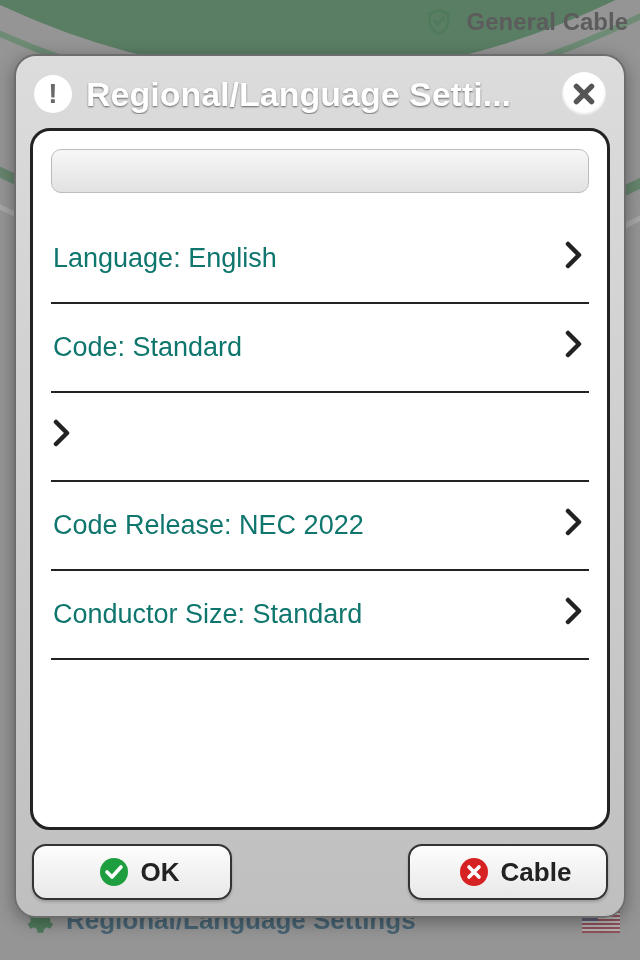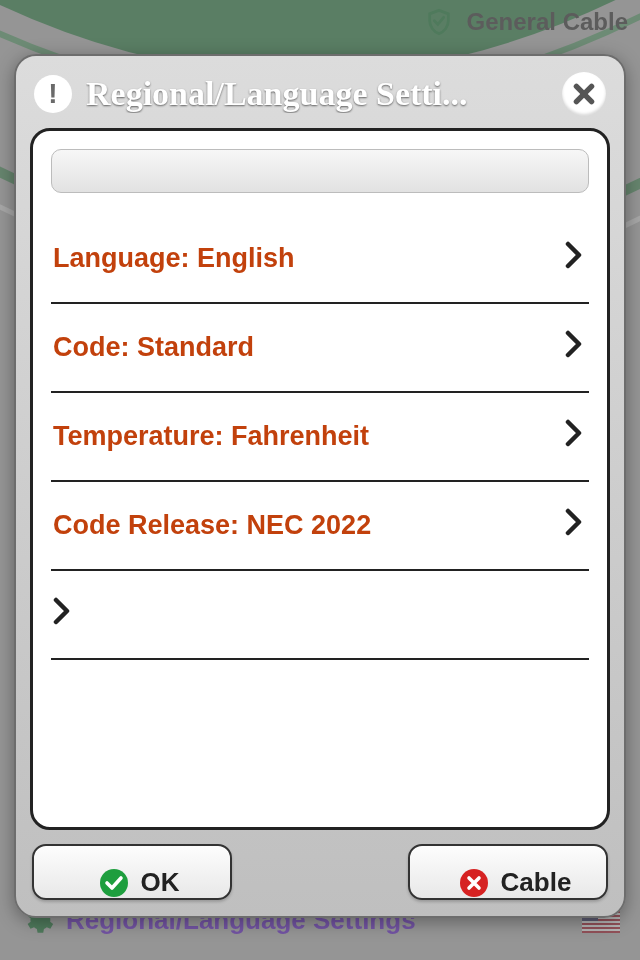--- a/index.html
+++ b/index.html
@@ -21,21 +21,21 @@
     z-index: 1;
   }
   .brand-text { font-weight: bold; font-size: 24px; color: #3a3a3a; }
 
   
   .bottom-bar {
     position: absolute;
     bottom: 10px; left: 20px; right: 20px;
     height: 60px;
     display: flex; align-items: center;
-    font-size: 26px; font-weight: bold; color: #6d28d9;
+    font-size: 26px; font-weight: bold; color: #0c4a6e;
     gap: 12px;
     z-index: 1;
   }
   .gear-icon { color: #1e7c3a; }
   .flag { margin-left: auto; width: 38px; height: 26px; }
 
   
   .overlay {
     position: absolute;
     inset: 0;
@@ -65,21 +65,21 @@
   }
   .alert-icon {
     width: 38px; height: 38px; border-radius: 50%;
     background: #fff; display: flex; align-items: center; justify-content: center;
     font-weight: bold; color: #6a6a6a; font-size: 28px;
     flex-shrink: 0;
   }
   .modal-title {
     flex: 1; color: #fff; font-size: 34px; font-weight: 600;
     text-shadow: 0 1px 2px rgba(0,0,0,0.55);
-    white-space: nowrap; overflow: hidden; text-overflow: ellipsis; font-family: Liberation Serif, serif;
+    white-space: nowrap; overflow: hidden; text-overflow: ellipsis;
   }
   .close-btn {
     width: 44px; height: 44px; border-radius: 50%;
     background: #fff; display: flex; align-items: center; justify-content: center;
     cursor: pointer; flex-shrink: 0;
     box-shadow: inset 0 -2px 3px rgba(0,0,0,0.15);
   }
 
   .modal-body {
     flex: 1;
@@ -95,38 +95,38 @@
     background: linear-gradient(#f7f7f7, #e2e2e2);
     border: 1px solid #bcbcbc;
     border-radius: 10px;
     margin-bottom: 22px;
   }
 
   .row {
     display: flex; align-items: center; justify-content: space-between;
     padding: 26px 6px 26px 2px;
     border-bottom: 2px solid #222;
-    font-size: 27px; font-weight: 700; color: #c2410c;
+    font-size: 27px; font-weight: 400; color: #0f766e;
     cursor: pointer;
   }
   .row:first-of-type { border-top: none; }
   .chevron { font-size: 30px; font-weight: bold; color: #222; }
 
   .modal-footer {
     display: flex; justify-content: space-between; gap: 18px;
     padding: 14px 2px 2px 2px;
   }
   .btn {
     flex: 0 0 auto;
     min-width: 200px;
     height: 56px;
     background: linear-gradient(#fdfdfd, #e8e8e8);
     border: 2px solid #333;
     border-radius: 14px;
-    display: flex; align-items: flex-end; justify-content: center; gap: 12px;
+    display: flex; align-items: center; justify-content: center; gap: 12px;
     font-size: 26px; font-weight: 600; color: #222;
     cursor: pointer;
     box-shadow: 0 2px 3px rgba(0,0,0,0.2);
     padding-left: 14px;
   }
   .btn-icon { width: 30px; height: 30px; }
 </style>
 </head>
 <body>
 
@@ -194,38 +194,38 @@
     <div class="row">
       <span>Code: Standard</span>
       <span class="chevron">
         <svg width="18" height="28" viewBox="0 0 18 28">
             <path d="M3 3 L14 14 L3 25" fill="none" stroke="#222" stroke-width="4.5" stroke-linecap="round" stroke-linejoin="round"></path>
           </svg>
       </span>
     </div>
 
     <div class="row">
-      <span>Temperature: Fahrenheit</span>
       <span class="chevron">
         <svg width="18" height="28" viewBox="0 0 18 28">
             <path d="M3 3 L14 14 L3 25" fill="none" stroke="#222" stroke-width="4.5" stroke-linecap="round" stroke-linejoin="round"></path>
           </svg>
       </span>
     </div>
 
     <div class="row">
       <span>Code Release: NEC 2022</span>
       <span class="chevron">
         <svg width="18" height="28" viewBox="0 0 18 28">
             <path d="M3 3 L14 14 L3 25" fill="none" stroke="#222" stroke-width="4.5" stroke-linecap="round" stroke-linejoin="round"></path>
           </svg>
       </span>
     </div>
 
     <div class="row">
+      <span>Conductor Size: Standard</span>
       <span class="chevron">
         <svg width="18" height="28" viewBox="0 0 18 28">
             <path d="M3 3 L14 14 L3 25" fill="none" stroke="#222" stroke-width="4.5" stroke-linecap="round" stroke-linejoin="round"></path>
           </svg>
       </span>
     </div>
   </div>
 
   <div class="modal-footer">
     <div class="btn">

